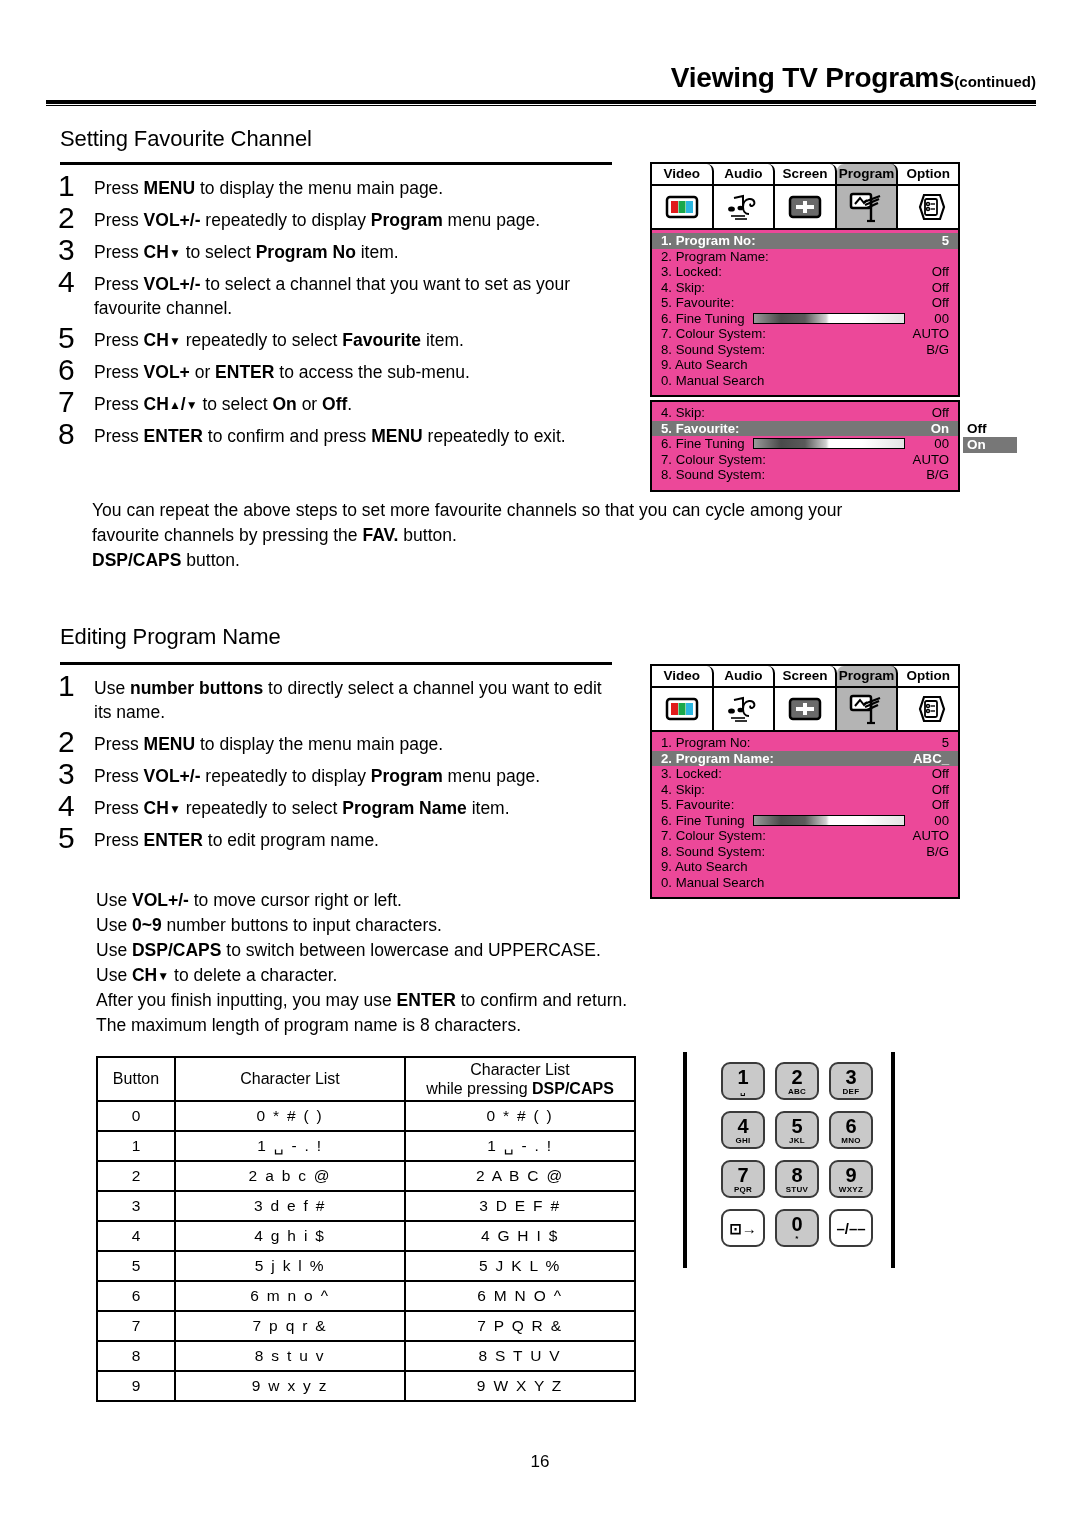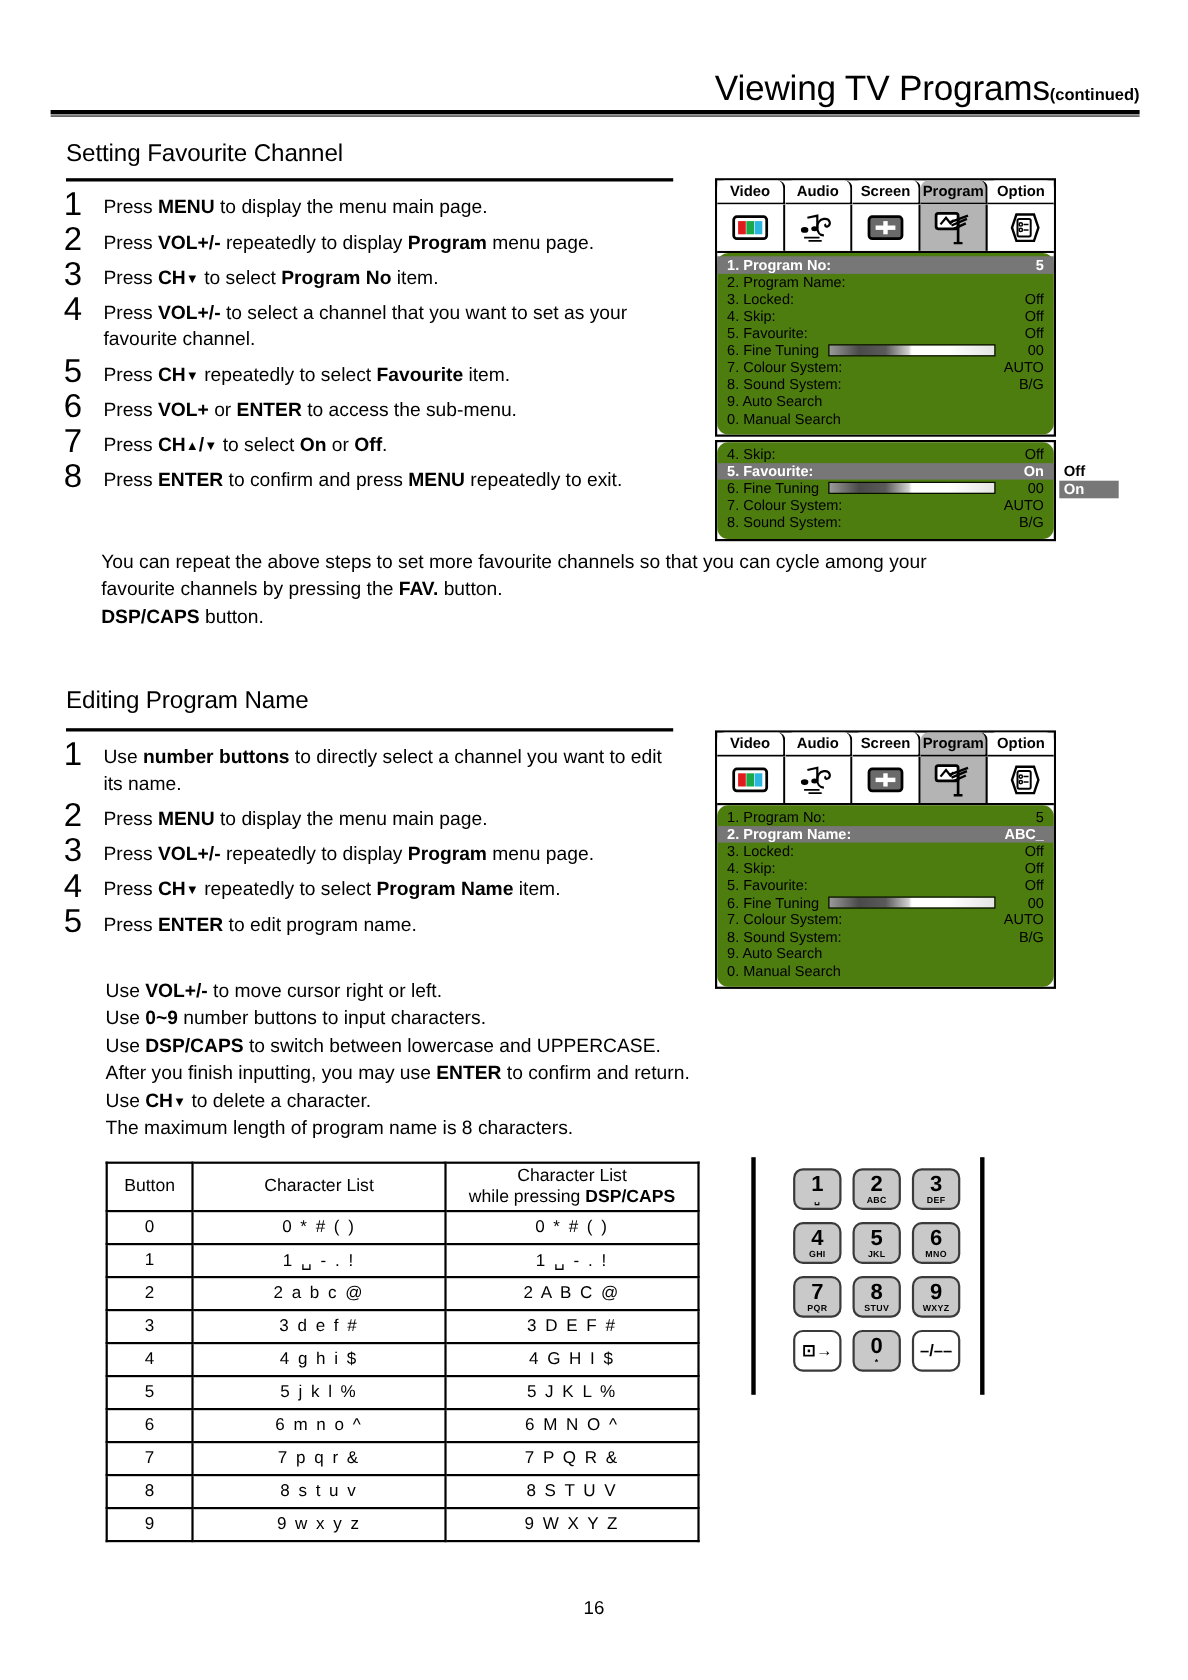--- a/index.html
+++ b/index.html
@@ -18,22 +18,22 @@
 
   
   #page-header {
     position: absolute;
     left: 46px;
     top: 62px;
     width: 990px;
     text-align: right;
   }
   #page-header .title-main {
-    font-size: 32px;
-    font-weight: normal;
+    font-size: 28px;
+    font-weight: bold;
     letter-spacing: -0.2px;
   }
   #page-header .title-cont {
     font-size: 15px;
     font-weight: bold;
   }
   #header-rule {
     position: absolute;
     left: 46px;
     top: 100px;
@@ -138,23 +138,22 @@
     box-sizing: border-box;
     display: flex;
     align-items: center;
     justify-content: center;
     background: #fff;
   }
   .osd-icon:last-child { border-right: none; }
   .osd-icon.active { background: #b4b4b4; }
 
   .osd-body {
-    background: #4d7c0f;
+    background: #ec4899;
     padding: 3px 0 7px 0;
-    border-radius: 10px;
   }
   .osd-row {
     display: flex;
     align-items: center;
     height: 15.5px;
     font-size: 13.2px;
     padding: 0 9px;
     box-sizing: border-box;
     white-space: nowrap;
   }
@@ -483,22 +482,22 @@
     <div class="step">
       <div class="step-num">5</div>
       <div class="step-body">Press <b>ENTER</b> to edit program name.</div>
     </div>
   </div>
 
 <div class="sublines" id="sub-2" style="left:96px; top:888px; width:600px;">
     <div>Use <b>VOL+/-</b> to move cursor right or left.</div>
     <div>Use <b>0~9</b> number buttons to input characters.</div>
     <div>Use <b>DSP/CAPS</b> to switch between lowercase and UPPERCASE.</div>
+    <div>Use <b>CH<span class="arr">▼</span></b> to delete a character.</div>
     <div>After you finish inputting, you may use <b>ENTER</b> to confirm and return.</div>
-    <div>Use <b>CH<span class="arr">▼</span></b> to delete a character.</div>
     <div>The maximum length of program name is 8 characters.</div>
   </div>
 
 <div class="osd" id="osd3" style="left:650px; top:664px; width:310px;">
   <div class="osd-tabs">
       <div class="osd-tab">Video</div>
       <div class="osd-tab">Audio</div>
       <div class="osd-tab">Screen</div>
       <div class="osd-tab active">Program</div>
       <div class="osd-tab">Option</div>

